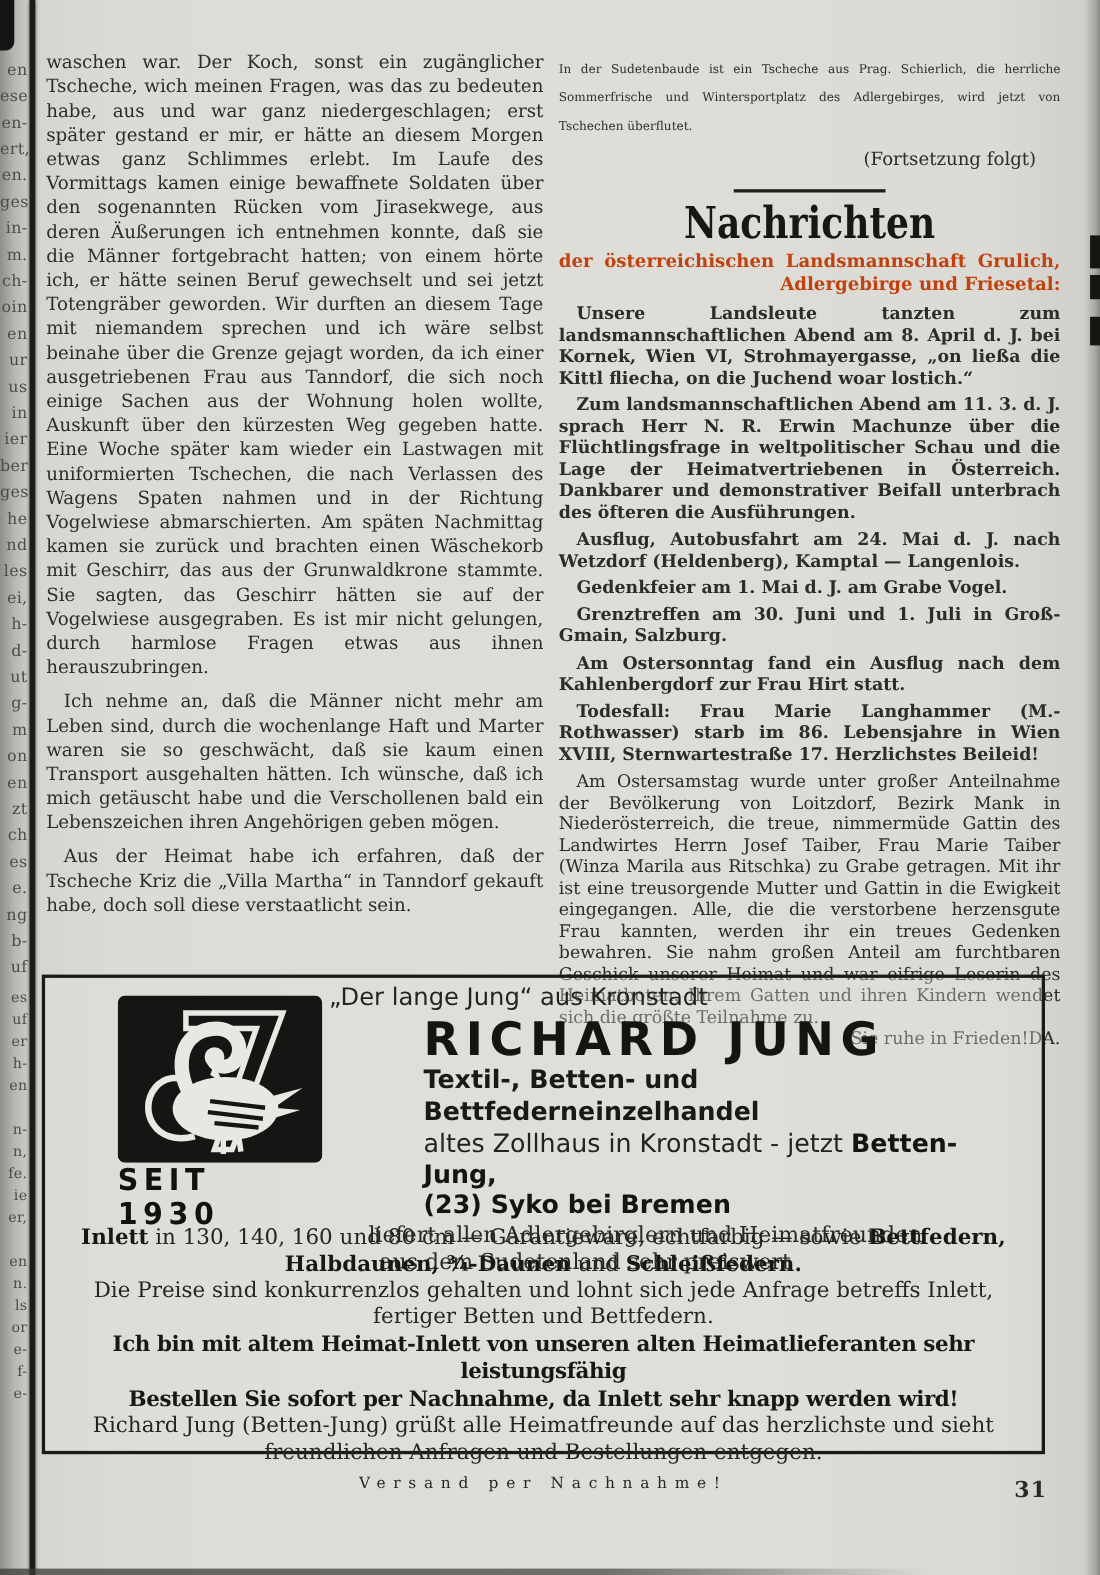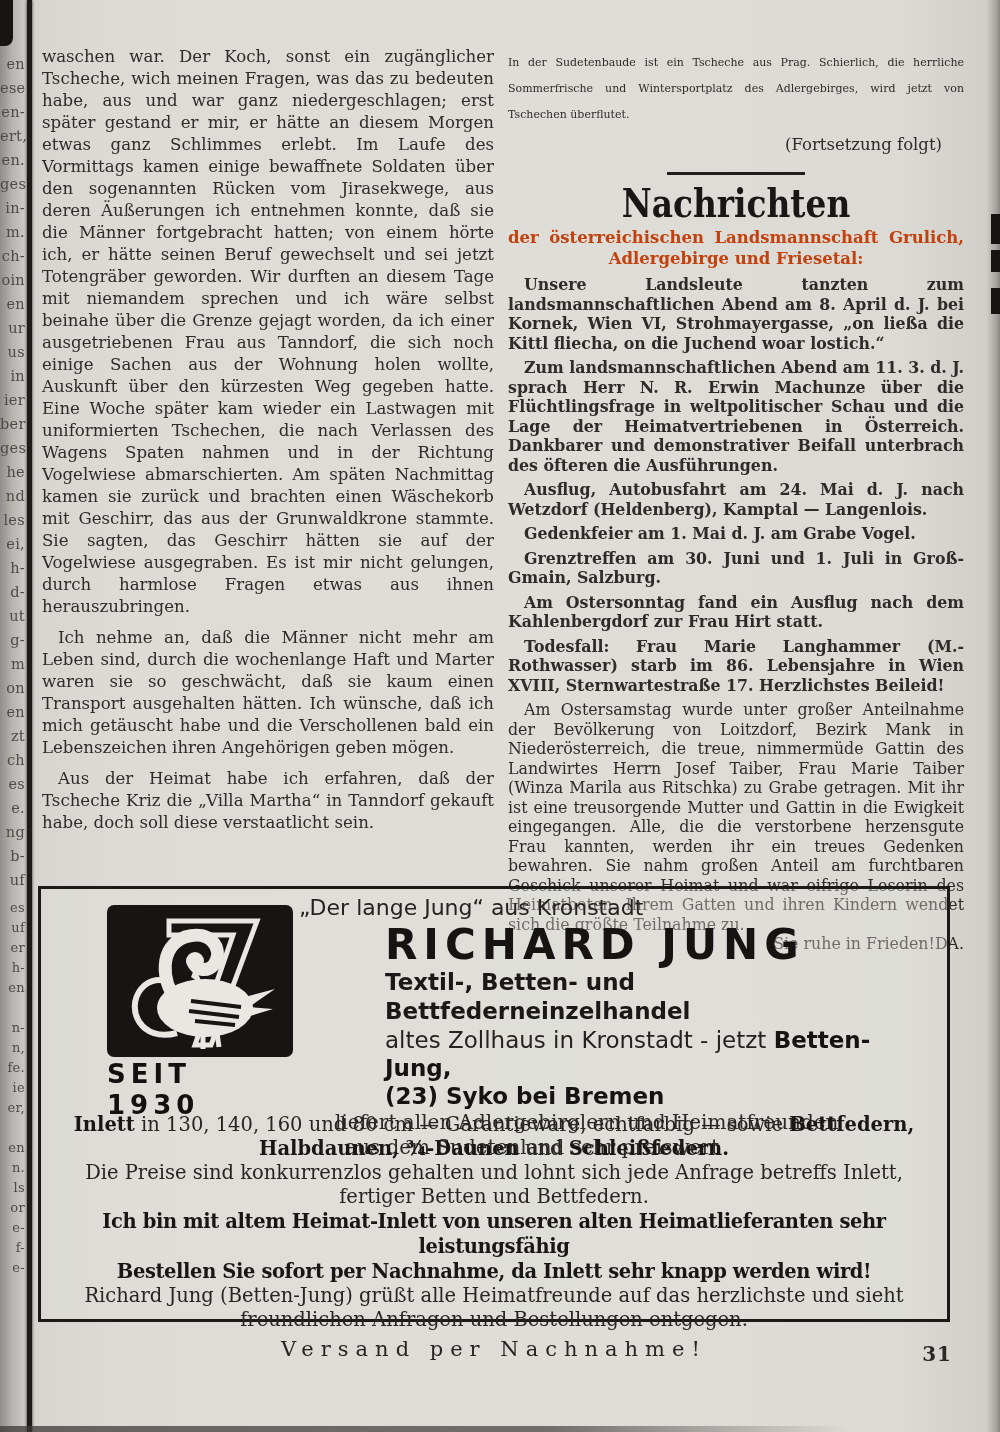--- a/index.html
+++ b/index.html
@@ -33,21 +33,21 @@
   .col-left p{margin:0 0 9px 0;}
   .col-left p + p{text-indent:16px;}
   .col-right{left:508px;top:50px;width:456px;}
   .intro{font-size:11px;line-height:26px;margin:0;}
   .continuation{text-align:right;padding-right:22px;font-size:16.5px;line-height:26px;margin:4px 0 0 0;}
   .divider{width:138px;height:3px;background:#201f1d;margin:14px auto 6px auto;}
   .news-title{font-family:"DejaVu Serif",serif;font-weight:bold;font-size:40px;line-height:44px;
     text-align:center;letter-spacing:0px;color:#181715;transform:scaleX(.82);margin:0;}
   .news-sub{font-weight:bold;font-size:16.5px;line-height:21px;color:#c2410c;margin-top:2px;}
   .news-sub .l1{text-align:justify;text-align-last:justify;}
-  .news-sub .l2{text-align:center;}
+  .news-sub .l2{text-align:right;}
   .news-body{margin-top:6px;font-size:15.8px;line-height:19.5px;font-weight:bold;}
   .news-body p{margin:0 0 5px 0;text-indent:16px;}
   .obituary{font-size:15.8px;line-height:19.5px;margin:0;text-indent:16px;}
   .sig-line{display:flex;justify-content:flex-end;font-size:15.8px;line-height:19.5px;}
   
   .ad-box{position:absolute;left:38px;top:886px;width:906px;height:430px;border:3px solid #1b1a18;
     background:rgba(226,225,220,.35);}
   .ad-top{position:absolute;left:0;top:0;width:100%;height:208px;}
   .ad-logo{position:absolute;left:66px;top:16px;width:158px;}
   .ad-logo svg{display:block;}
@@ -61,21 +61,21 @@
     color:#1a1917;margin-left:86px;}
   .ad-address{font-family:"DejaVu Sans",sans-serif;font-size:23px;line-height:28px;color:#242320;margin-left:86px;}
   .ad-address b{font-weight:bold;color:#151412;}
   .ad-syko{font-family:"DejaVu Sans",sans-serif;font-weight:bold;font-size:23px;line-height:28px;
     color:#151412;margin-left:86px;}
   .ad-offer{font-size:20px;line-height:25px;color:#2b2926;margin-left:36px;}
   .ad-lines{position:absolute;left:8px;top:224px;width:890px;text-align:center;color:#262522;}
   .ad-lines .ln{font-size:19.5px;line-height:24px;}
   .ad-lines .ln b{font-weight:bold;color:#181715;}
   .ad-lines .bold-ln{font-weight:bold;font-size:19.5px;line-height:25px;letter-spacing:-0.4px;color:#181715;}
-  .ad-lines .shipping{font-size:21px;line-height:30px;letter-spacing:7px;margin-top:2px;}
+  .ad-lines .shipping{font-size:14px;line-height:30px;letter-spacing:7px;margin-top:2px;}
   
   .page-number{position:absolute;right:48px;top:1342px;font-size:20px;font-weight:bold;
     letter-spacing:1px;color:#2a2926;}
 </style>
 </head>
 <body>
 
 <div class="gutter-shadow"></div>
 <div class="gutter-line"></div>
 <div class="corner-blot"></div>

